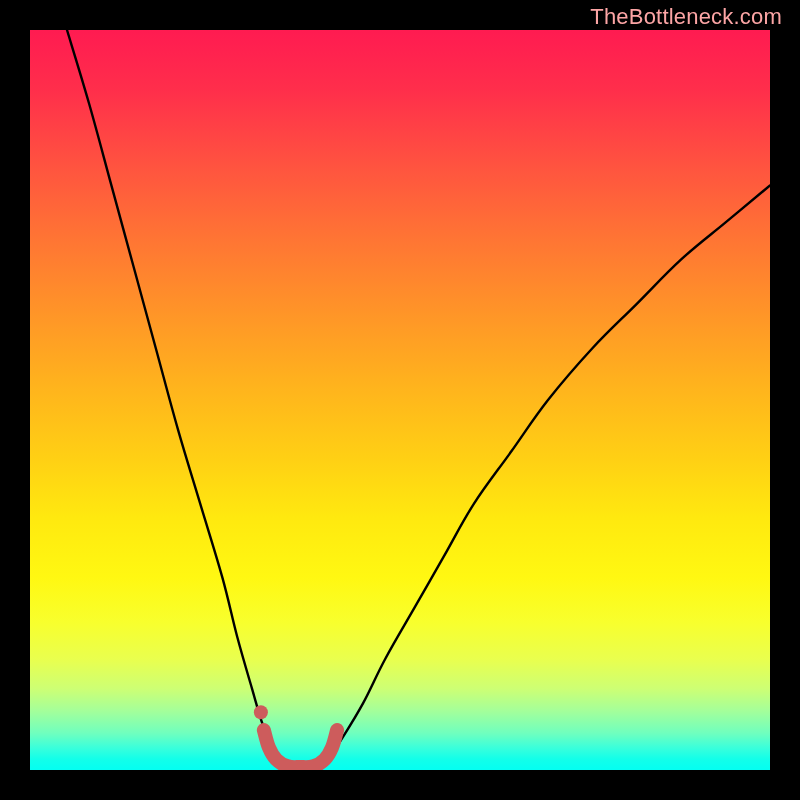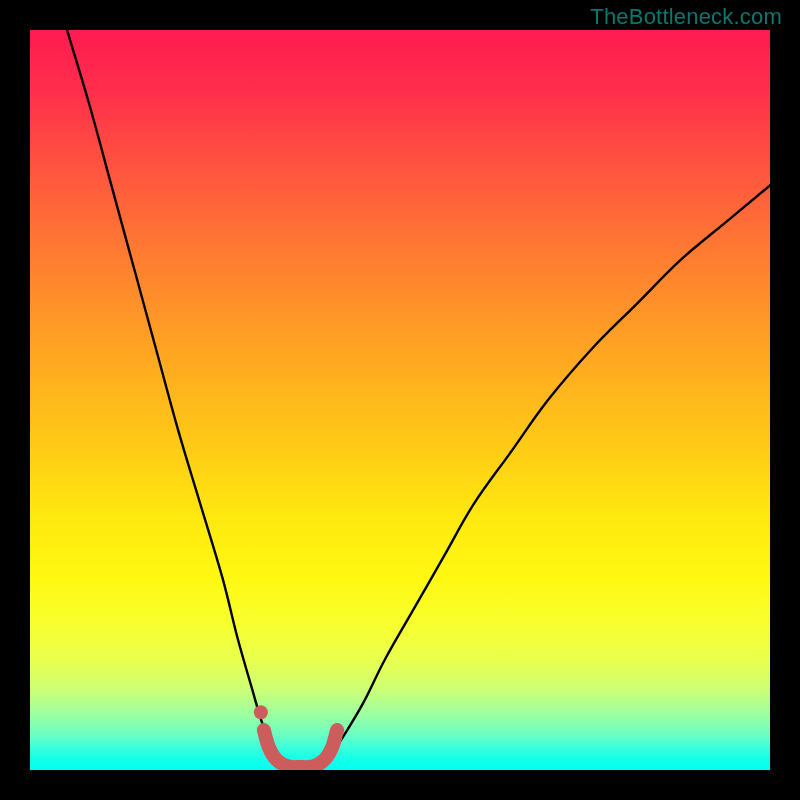--- a/index.html
+++ b/index.html
@@ -49,21 +49,21 @@
     );
   }
   .svg-layer {
     position: absolute;
     inset: 0;
   }
   .watermark {
     position: absolute;
     top: 4px;
     right: 18px;
-    color: #0f766e;
+    color: #fca5a5;
     font-size: 22px;
     font-weight: 500;
     letter-spacing: 0.2px;
     user-select: none;
   }
 </style>
 </head>
 <body>
 
 <div class="frame">

